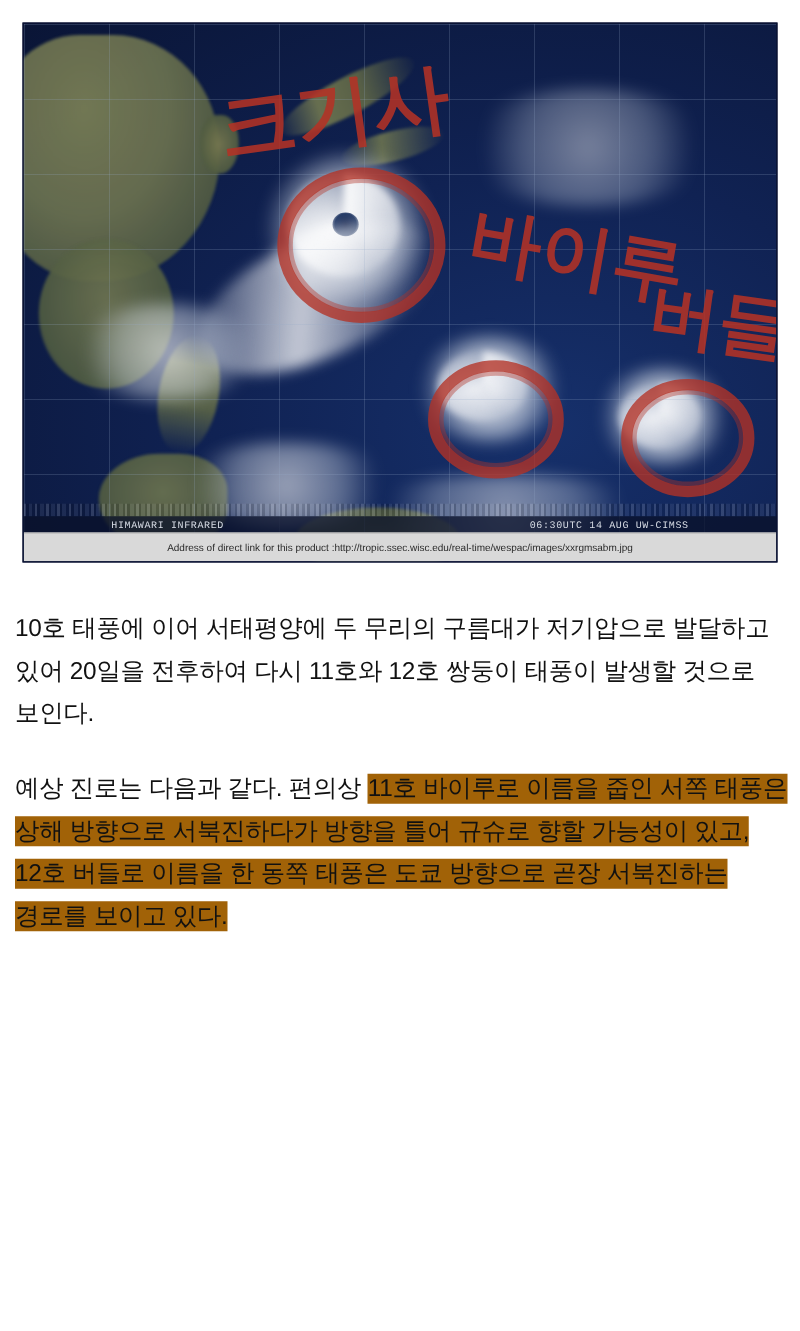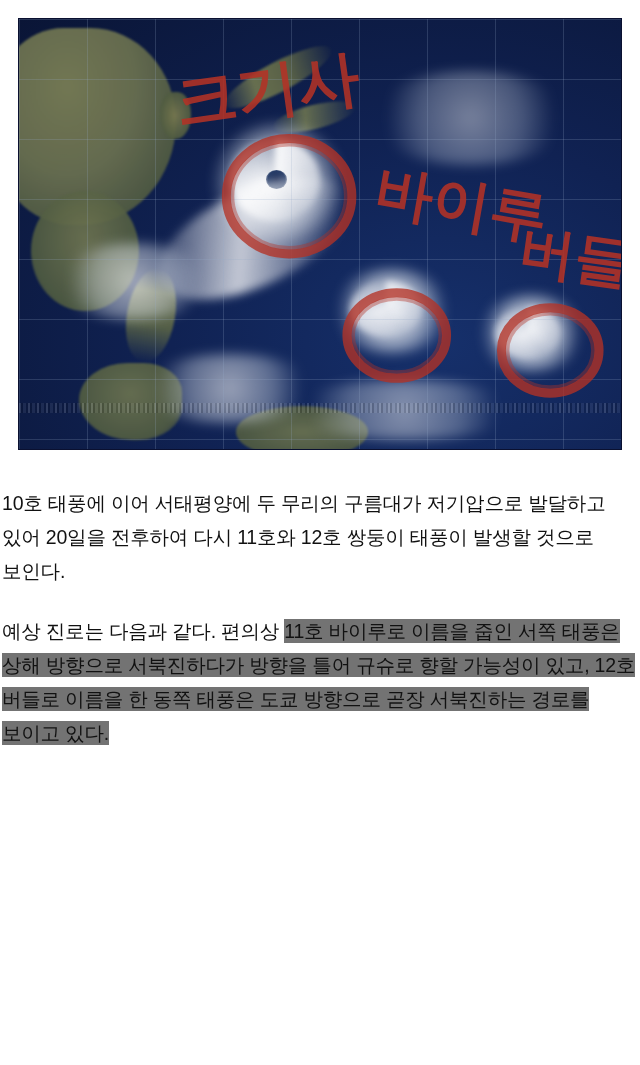--- a/index.html
+++ b/index.html
@@ -185,38 +185,38 @@
     bottom: 36px;
     height: 10px;
     background:
       repeating-linear-gradient(to right, rgba(255,255,255,.25) 0 2px, rgba(0,0,0,.25) 2px 4px, rgba(255,255,255,.12) 4px 7px, rgba(0,0,0,.18) 7px 9px);
     opacity: .55;
   }
 
   
   .article {
     position: absolute;
-    left: 0; right: 0;
+    left: 10px; right: 0;
     top: 468px;
     padding: 0 2px;
     box-sizing: border-box;
   }
   .para {
     font-family: "Liberation Sans", sans-serif;
     font-size: 19.5px;
     line-height: 34px;
     color: #111111;
     margin: 0 0 26px 0;
     letter-spacing: -.2px;
     word-break: keep-all;
   }
   .para:last-child { margin-bottom: 0; }
 
   .hl {
-    background-color: #737373;
+    background-color: #a16207;
     box-decoration-break: clone;
     -webkit-box-decoration-break: clone;
     padding: 1px 0;
   }
 </style>
 </head>
 <body>
 
 <div class="page">
 
@@ -262,21 +262,26 @@
         </g>
         <g fill="#b33225" fill-opacity="0.88" font-family="'Liberation Sans', sans-serif" font-weight="bold">
           <text x="160" y="105" font-size="62" transform="rotate(-8 160 105)">크기사</text>
           <text x="355" y="190" font-size="58" transform="rotate(10 355 190)">바이루</text>
           <text x="500" y="250" font-size="56" transform="rotate(8 500 250)">버들</text>
         </g>
       </svg>
 
       <div class="sat-noise"></div>
 
-
+      <div class="sat-strip">
+        <span>HIMAWARI   INFRARED</span>
+        <span>06:30UTC   14 AUG      UW-CIMSS</span>
+      </div>
+
+      <div class="sat-footer">Address of direct link for this product :http://tropic.ssec.wisc.edu/real-time/wespac/images/xxrgmsabm.jpg</div>
     </div>
   </div>
 
   <div class="article">
     <p class="para">10호 태풍에 이어 서태평양에 두 무리의 구름대가 저기압으로 발달하고 있어 20일을 전후하여 다시 11호와 12호 쌍둥이 태풍이 발생할 것으로 보인다.</p>
     <p class="para"><span>예상 진로는 다음과 같다. 편의상 </span><span class="hl">11호 바이루로 이름을 줍인  서쪽 태풍은 상해 방향으로 서북진하다가 방향을 틀어 규슈로 향할 가능성이 있고, 12호 버들로 이름을 한 동쪽 태풍은 도쿄 방향으로 곧장 서북진하는 경로를 보이고 있다.</span></p>
   </div>
 
 </div>
 

